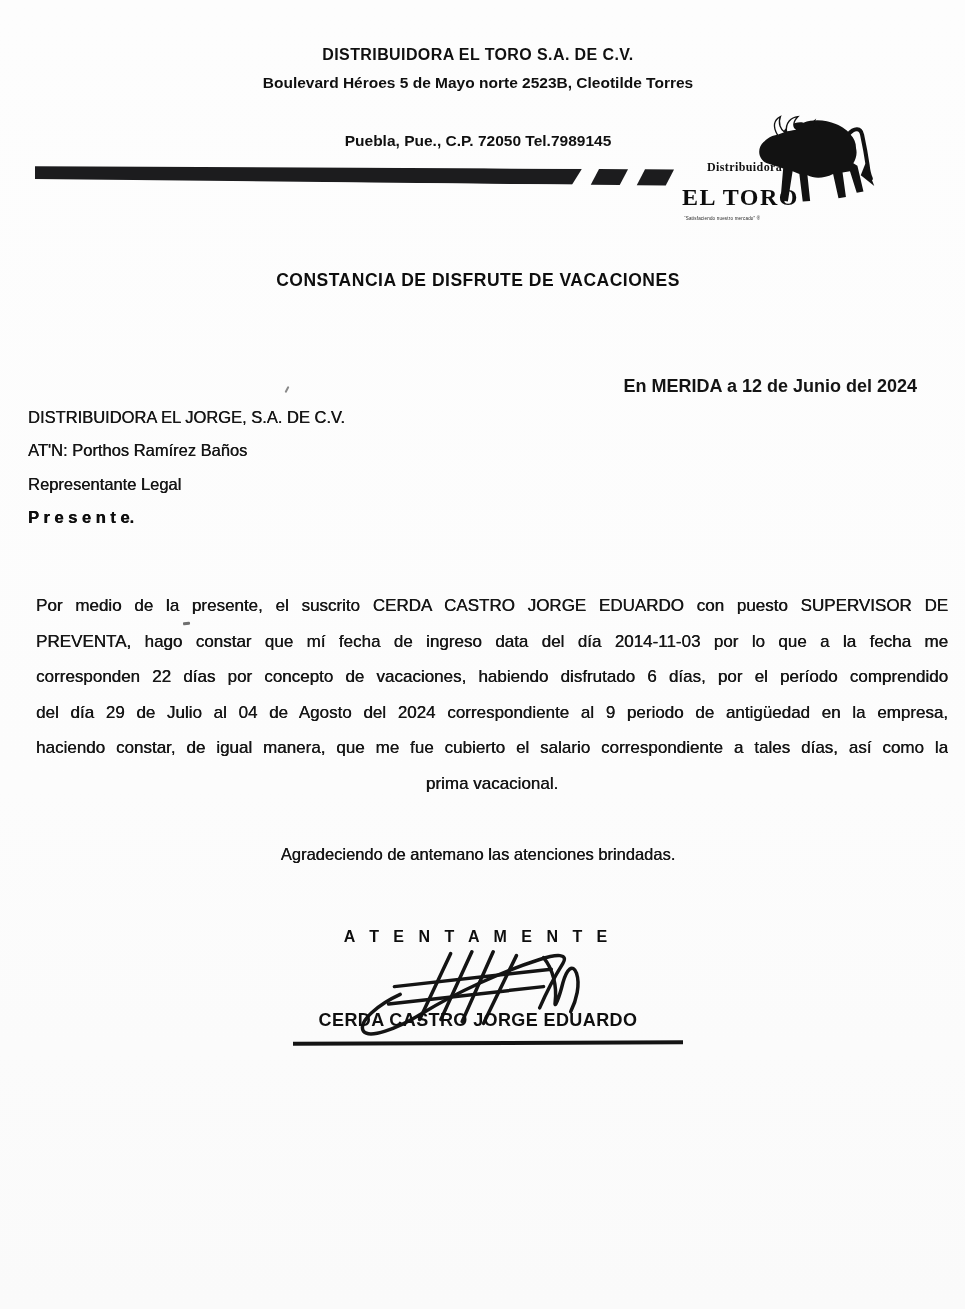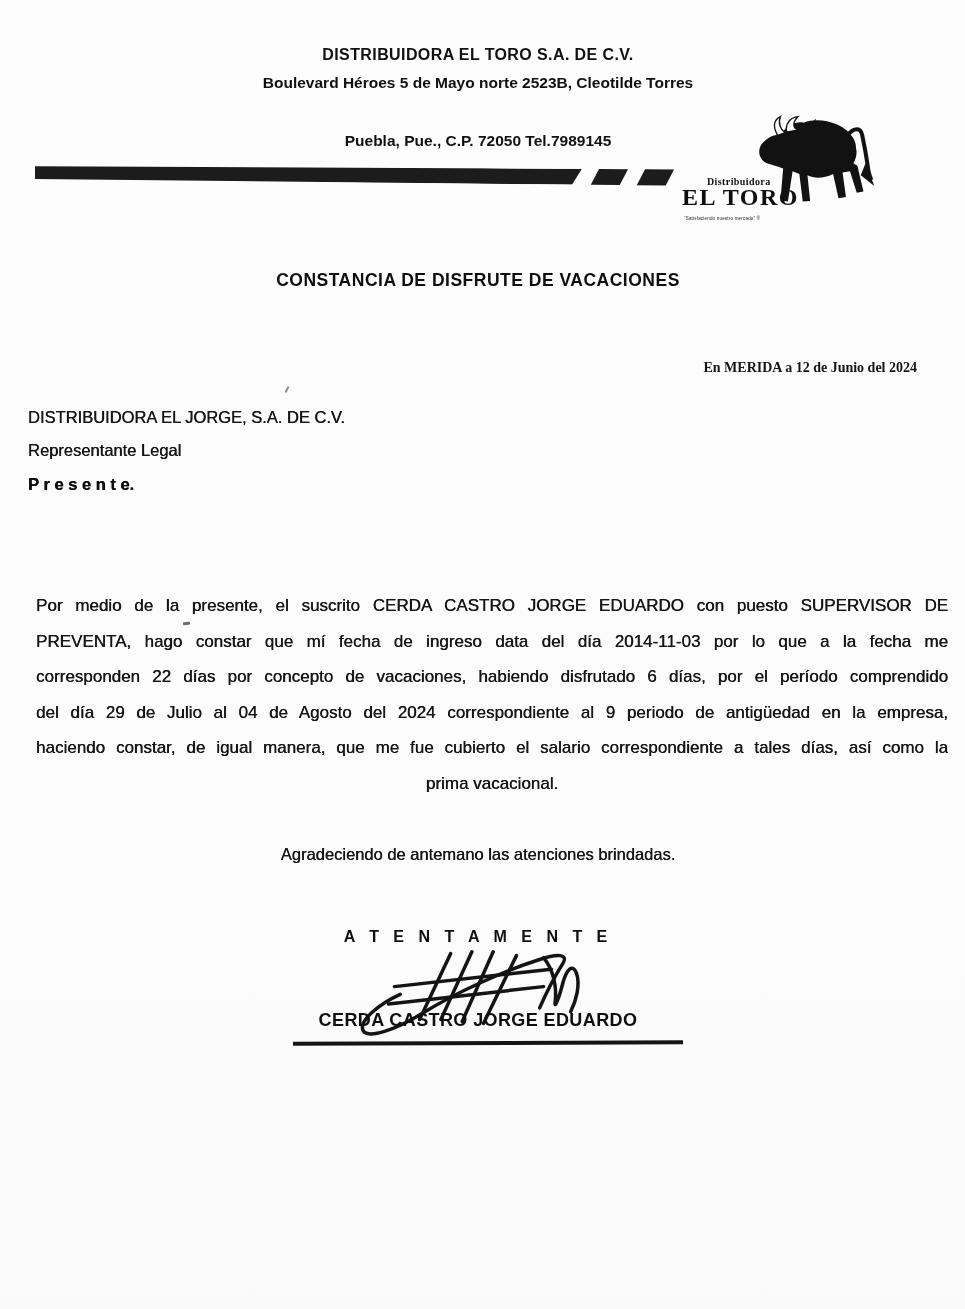--- a/index.html
+++ b/index.html
@@ -25,28 +25,28 @@
   .stripe-bar{
     position:absolute; left:0; top:2px; width:547px; height:16px;
     background:#1c1c1e;
     clip-path:polygon(0 14%, 100% 0, 98.2% 100%, 0 94%);
   }
   .stripe-block{ position:absolute; top:2px; width:29px; height:16px; background:#1c1c1e; transform:skewX(-27deg);}
   .stripe-block.b1{ left:560px; }
   .stripe-block.b2{ left:606px; }
 
   
-  .logo-distribuidora{ left:707px; top:176px; font-family:"Liberation Serif", serif; font-weight:bold; font-size:10px; color:#121212; letter-spacing:0.4px;}
+  .logo-distribuidora{ left:707px; top:160px; font-family:"Liberation Serif", serif; font-weight:bold; font-size:12px; color:#121212; letter-spacing:0.4px;}
   .logo-eltoro{ left:682px; top:184px; font-family:"Liberation Serif", serif; font-weight:bold; font-size:24px; color:#0d0d0d; letter-spacing:1.5px;}
   .logo-tagline{ left:684px; top:216px; font-size:4.5px; color:#222; filter:blur(0.35px); letter-spacing:0.2px;}
   .bull-svg{ left:744px; top:114px; }
 
   
   .doc-title{ top:270px; font-size:17.5px; font-weight:bold; color:#0e0e0e; letter-spacing:0.5px;}
-  .dateline{ top:360px; right:48px; font-size:14px; font-weight:bold; color:#141414;font-family:Liberation Serif, serif;}
+  .dateline{ top:376px; right:48px; font-size:18px; font-weight:bold; color:#141414;}
 
   
   .recipient{ left:28px; top:408px; font-size:16.5px; color:#161616;}
   .recipient div{ height:33.4px; }
   .presente{ font-weight:bold; color:#0e0e0e;}
 
   
   .body-block{ left:36px; top:588px; width:912px; font-size:17px; color:#161616;}
   .jline{ height:35.6px; line-height:35.6px; overflow:hidden; text-align:justify;}
   .jline::after{ content:""; display:inline-block; width:100%; height:0;}
@@ -108,20 +108,21 @@
     <path d="M96,13 L107,4 L102,16 Z" fill="#121212"></path>
     <path d="M110,15 L121,9 L115,20 Z" fill="#121212"></path>
   </svg>
 
   <div class="abs center doc-title">CONSTANCIA DE DISFRUTE DE VACACIONES</div>
 
   <div class="abs dateline">En MERIDA a 12 de Junio del 2024</div>
 
   <div class="abs recipient ink">
     <div>DISTRIBUIDORA EL JORGE, S.A. DE C.V.</div>
+    <div>AT'N: Porthos Ramírez Baños</div>
     <div>Representante Legal</div>
     <div class="presente">P r e s e n t e.</div>
   </div>
 
   <div class="abs body-block ink">
     <div class="jline">Por medio de la presente, el suscrito CERDA CASTRO JORGE EDUARDO con puesto SUPERVISOR DE</div>
     <div class="jline">PREVENTA, hago constar que mí fecha de ingreso data del día 2014-11-03 por lo que a la fecha me</div>
     <div class="jline">corresponden 22 días por concepto de vacaciones, habiendo disfrutado 6 días, por el período comprendido</div>
     <div class="jline">del día 29 de Julio al 04 de Agosto del 2024 correspondiente al 9 periodo de antigüedad en la empresa,</div>
     <div class="jline">haciendo constar, de igual manera, que me fue cubierto el salario correspondiente a tales días, así como la</div>

